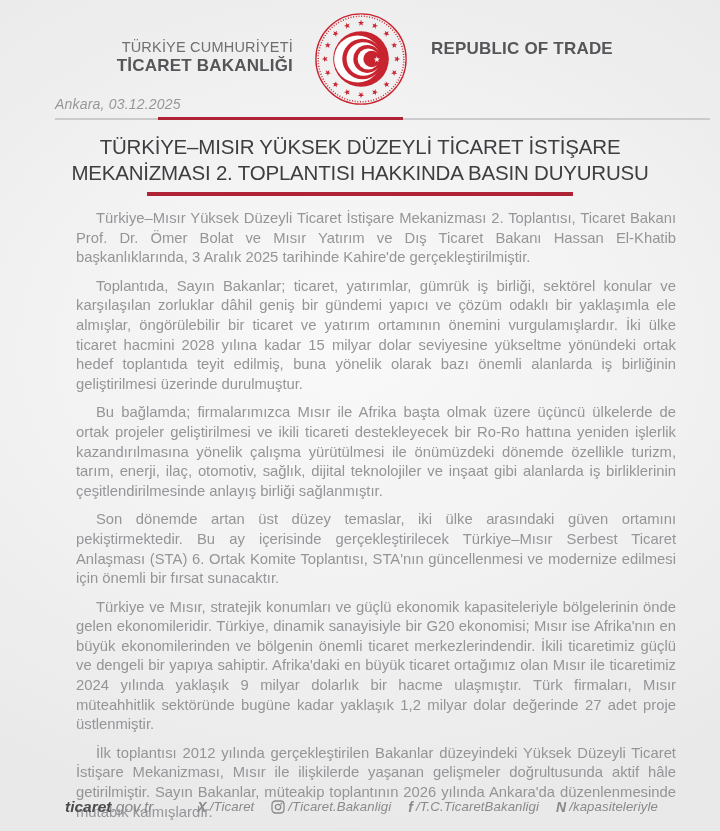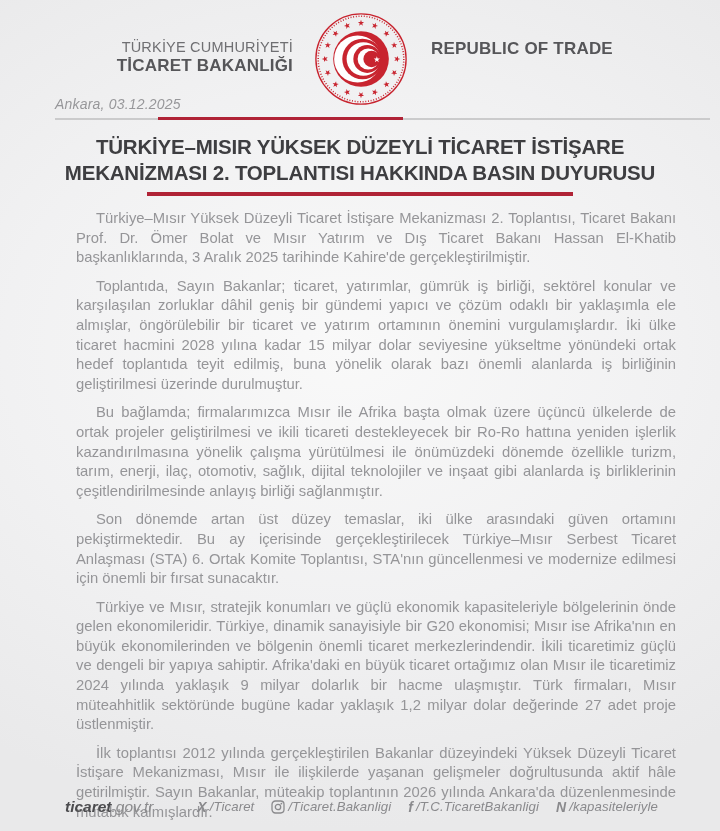--- a/index.html
+++ b/index.html
@@ -25,21 +25,21 @@
   
   .dateline{
     position:absolute;top:96px;left:55px;
     font-size:14px;color:#97979a;letter-spacing:.2px;font-style:italic;
   }
   .date-rule{position:absolute;top:118px;left:55px;width:655px;height:2px;background:#cbcbcc;}
   .date-rule-red{position:absolute;top:-1px;left:103px;width:245px;height:3px;background:#b02336;}
   
   .title{
     position:absolute;top:134px;left:40px;width:640px;
-    text-align:center;font-weight:700;color:#3e3e41;
+    text-align:center;font-weight:400;color:#3e3e41;
     font-size:20.5px;line-height:26px;letter-spacing:-0.2px;
   }
   .title-rule{position:absolute;top:192px;left:147px;width:426px;height:4px;background:#b02336;}
   
   .body-text{
     position:absolute;top:209px;left:76px;width:600px;
     color:#959598;font-size:14.8px;line-height:19.6px;
   }
   .body-text p{
     margin:0 0 9px 0;

